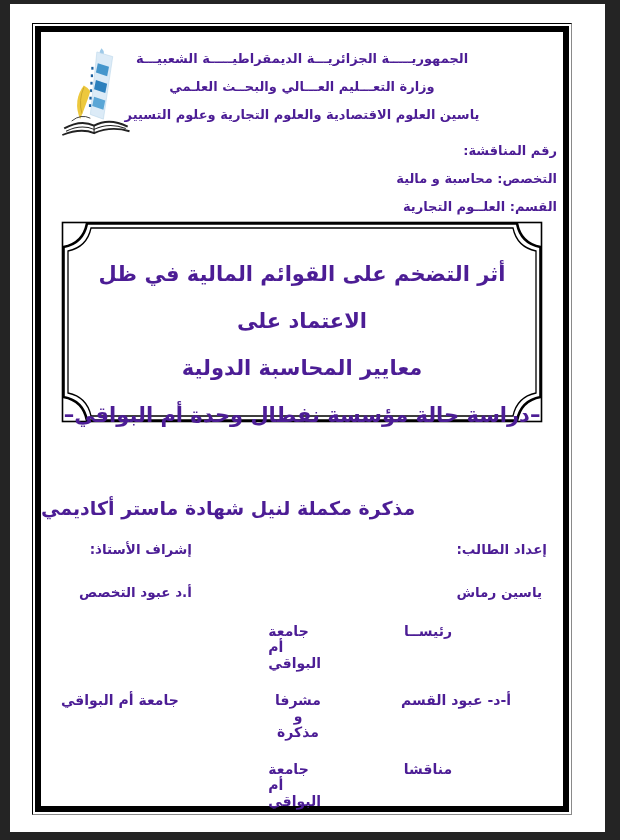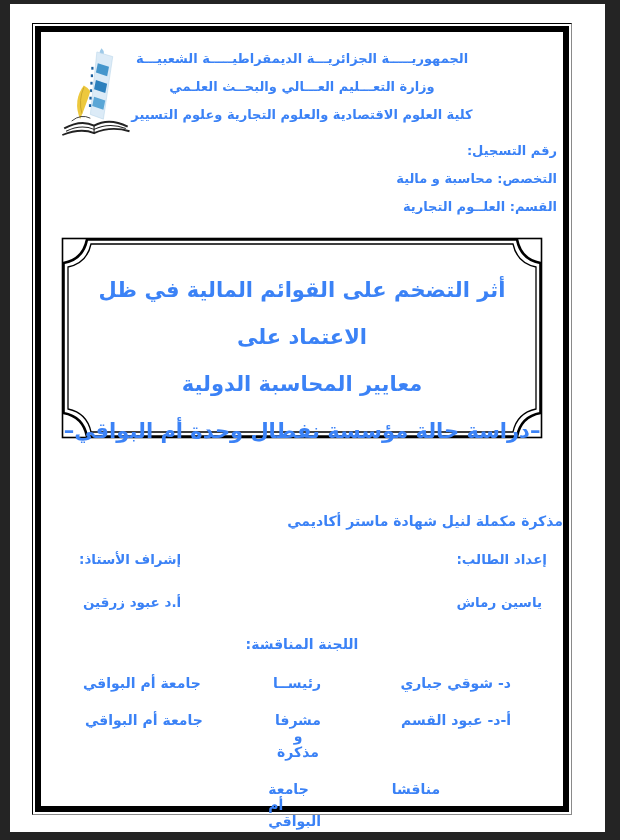--- a/index.html
+++ b/index.html
@@ -21,21 +21,21 @@
     border:1px solid;
     border-color:#000 #8a8a8a #8a8a8a #000;
   }
   .frame-inner {
     position:absolute; inset:2px;
     border:6px solid #000;
   }
   .content {
     position:absolute; inset:0;
     direction:rtl;
-    color:#3b82f6;
+    color:#4c1d95;
   }
   .gov-header {
     text-align:center;
     padding-top:13px;
     font-weight:bold;
     font-size:13px;
     line-height:28px;
   }
   .logo {
     position:absolute; left:12px; top:12px;
@@ -43,36 +43,36 @@
   }
   .reg-block {
     padding:8px 6px 0 0;
     text-align:right;
     font-weight:bold;
     font-size:13px;
     line-height:28px;
   }
   .title-box {
     width:482px; height:248px;
-    margin:16px auto;
+    margin:0 auto;
     position:relative;
   }
   .title-box svg.border-art { position:absolute; inset:0; }
   .title-text {
     position:absolute; inset:0;
     display:flex; flex-direction:column;
     justify-content:center; align-items:center;
     font-size:21px; font-weight:bold;
     line-height:47px;
     text-align:center;
   }
   .memo {
-    text-align:right;
+    text-align:left;
     margin-top:28px;
-    font-size:14px;
+    font-size:19px;
     font-weight:bold;
   }
   .people-row {
     display:flex;
     justify-content:space-between;
     margin-top:22px;
     padding:0 16px 0 38px;
     font-weight:bold;
     font-size:13.5px;
   }
@@ -89,21 +89,21 @@
     padding:2px 52px 0 76px;
     font-size:14px;
     font-weight:bold;
   }
   .committee-row {
     display:grid;
     grid-template-columns:190px 1fr 190px;
     margin-top:21px;
   }
   .c-name { text-align:right; }
-  .c-role { text-align:center; }
+  .c-role { text-align:center;margin-left:24px; }
   .c-univ { text-align:left; }
   .year-line {
     text-align:center;
     margin-top:34px;
     font-size:14.5px;
     font-weight:bold;
     font-family:"Liberation Serif","DejaVu Sans", serif;
   }
 </style>
 </head>
@@ -133,25 +133,25 @@
             <path d="M12 88 Q30 78 44 85 Q60 76 80 86" stroke="#222" stroke-width="2.2" fill="none"></path>
             <path d="M14 91 Q30 83 44 89 Q60 81 78 88" stroke="#222" stroke-width="1.1" fill="none"></path>
             <path d="M10 95 Q30 87 44 93 Q62 85 82 91" stroke="#222" stroke-width="2" fill="none"></path>
             <path d="M44 85 L44 93" stroke="#222" stroke-width="1.2"></path>
           </svg>
         </div>
 
         <div class="gov-header">
           <div>الجمهوريـــــة الجزائريـــة الديمقراطيـــــة الشعبيـــة</div>
           <div>وزارة التعـــليم العـــالي والبحــث العلـمي</div>
-          <div>كلية العلوم الاقتصادية والعلوم التجارية وعلوم التسيير</div>
+          <div>ياسين العلوم الاقتصادية والعلوم التجارية وعلوم التسيير</div>
         </div>
 
         <div class="reg-block">
-          <div>رقم التسجيل:</div>
+          <div>رقم المناقشة:</div>
           <div>التخصص: محاسبة و مالية</div>
           <div>القسم: العلــوم التجارية</div>
         </div>
 
         <div class="title-box">
           <svg class="border-art" viewBox="0 0 482 202" width="482" height="202" aria-hidden="true">
             <rect x="1.5" y="1.5" width="479" height="199" fill="none" stroke="#000" stroke-width="1.6"></rect>
             <path d="M 26 2.5 H 456 Q 460 22.5 479.5 26 V 176 Q 460 179.5 456 199.5 H 26 Q 22 179.5 2.5 176 V 26 Q 22 22.5 26 2.5 Z" fill="none" stroke="#000" stroke-width="2.6"></path>
             <path d="M 30 7 H 452 Q 456 26 475 30 V 172 Q 456 176 452 195 H 30 Q 26 176 7 172 V 30 Q 26 26 30 7 Z" fill="none" stroke="#000" stroke-width="1.3"></path>
           </svg>
@@ -164,29 +164,27 @@
 
         <div class="memo">مذكرة مكملة لنيل شهادة ماستر أكاديمي</div>
 
         <div class="people-row">
           <div class="student-block">
             <div>إعداد الطالب:</div>
             <div class="person-name">ياسين رماش</div>
           </div>
           <div class="supervisor-block">
             <div>إشراف الأستاذ:</div>
-            <div class="person-name">أ.د عبود زرقين</div>
-          </div>
-        </div>
-
-        <div class="committee-heading">اللجنة المناقشة:</div>
+            <div class="person-name">أ.د عبود التخصص</div>
+          </div>
+        </div>
+
 
         <div class="committee-table">
           <div class="committee-row">
-            <span class="c-name">د- شوقي جباري</span>
             <span class="c-role">رئيســا</span>
             <span class="c-univ">جامعة أم البواقي</span>
           </div>
           <div class="committee-row">
             <span class="c-name">أ-د- عبود القسم</span>
             <span class="c-role">مشرفا و مذكرة</span>
             <span class="c-univ">جامعة أم البواقي</span>
           </div>
           <div class="committee-row">
             <span class="c-role">مناقشا</span>

